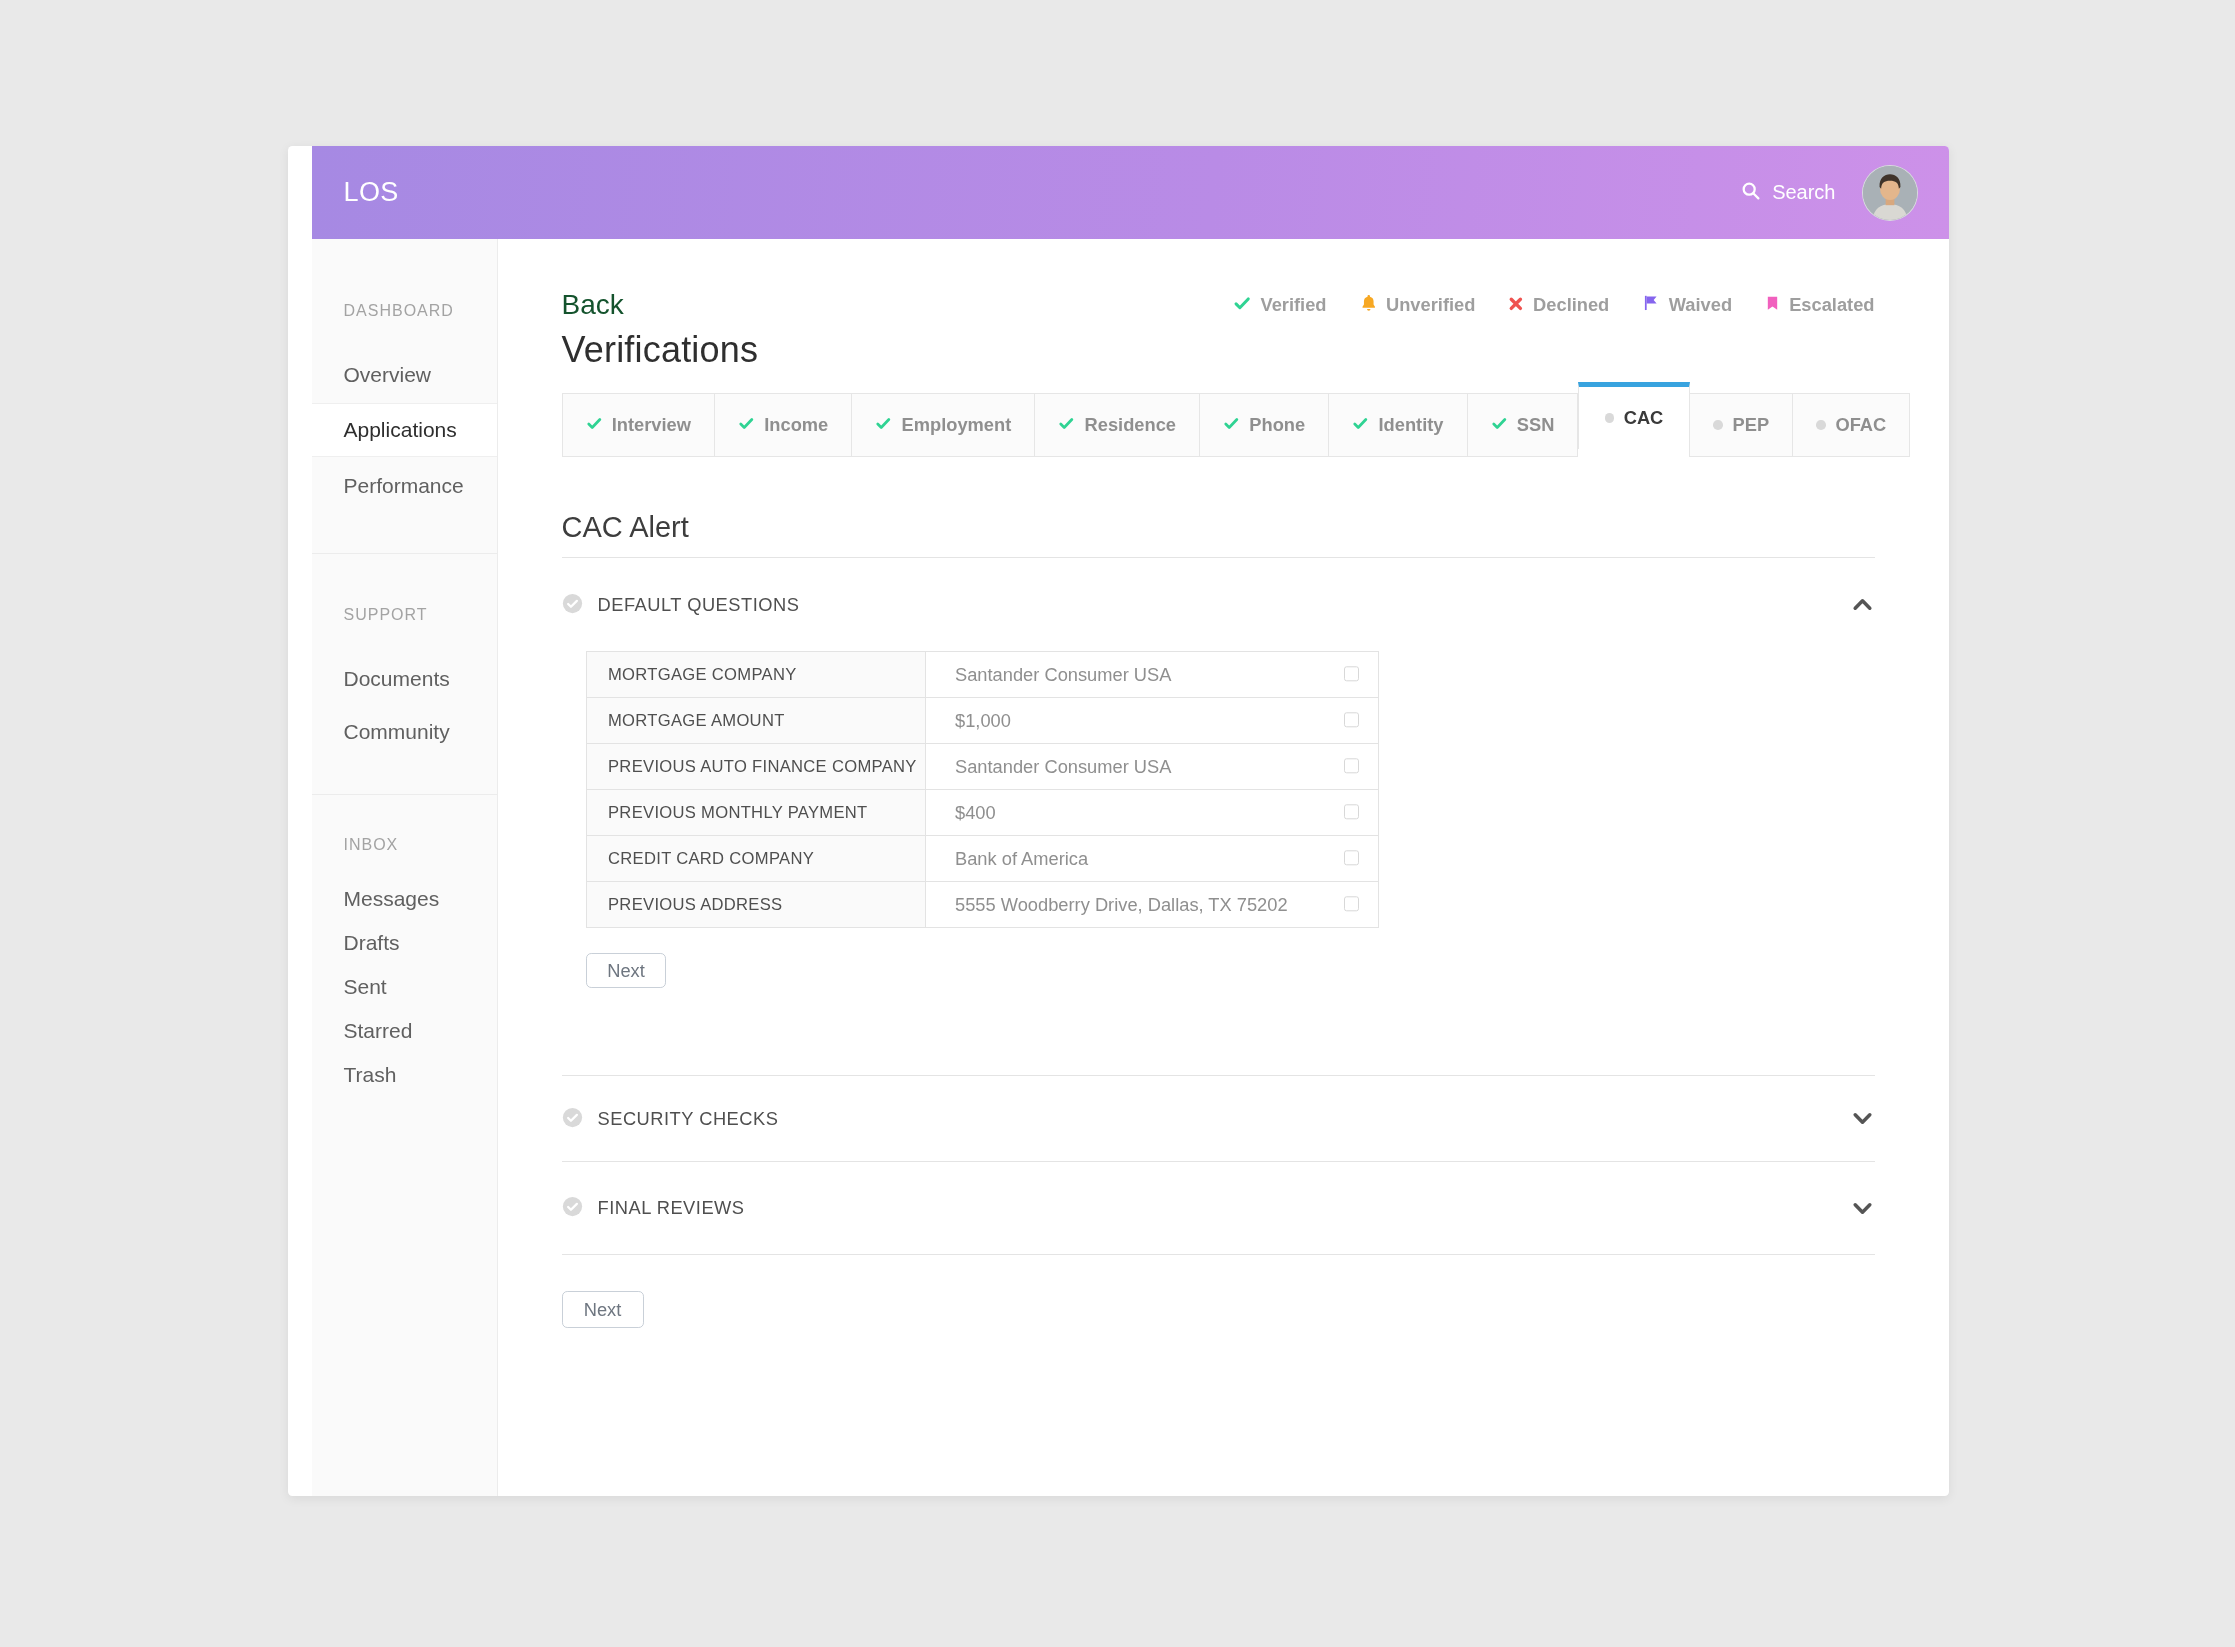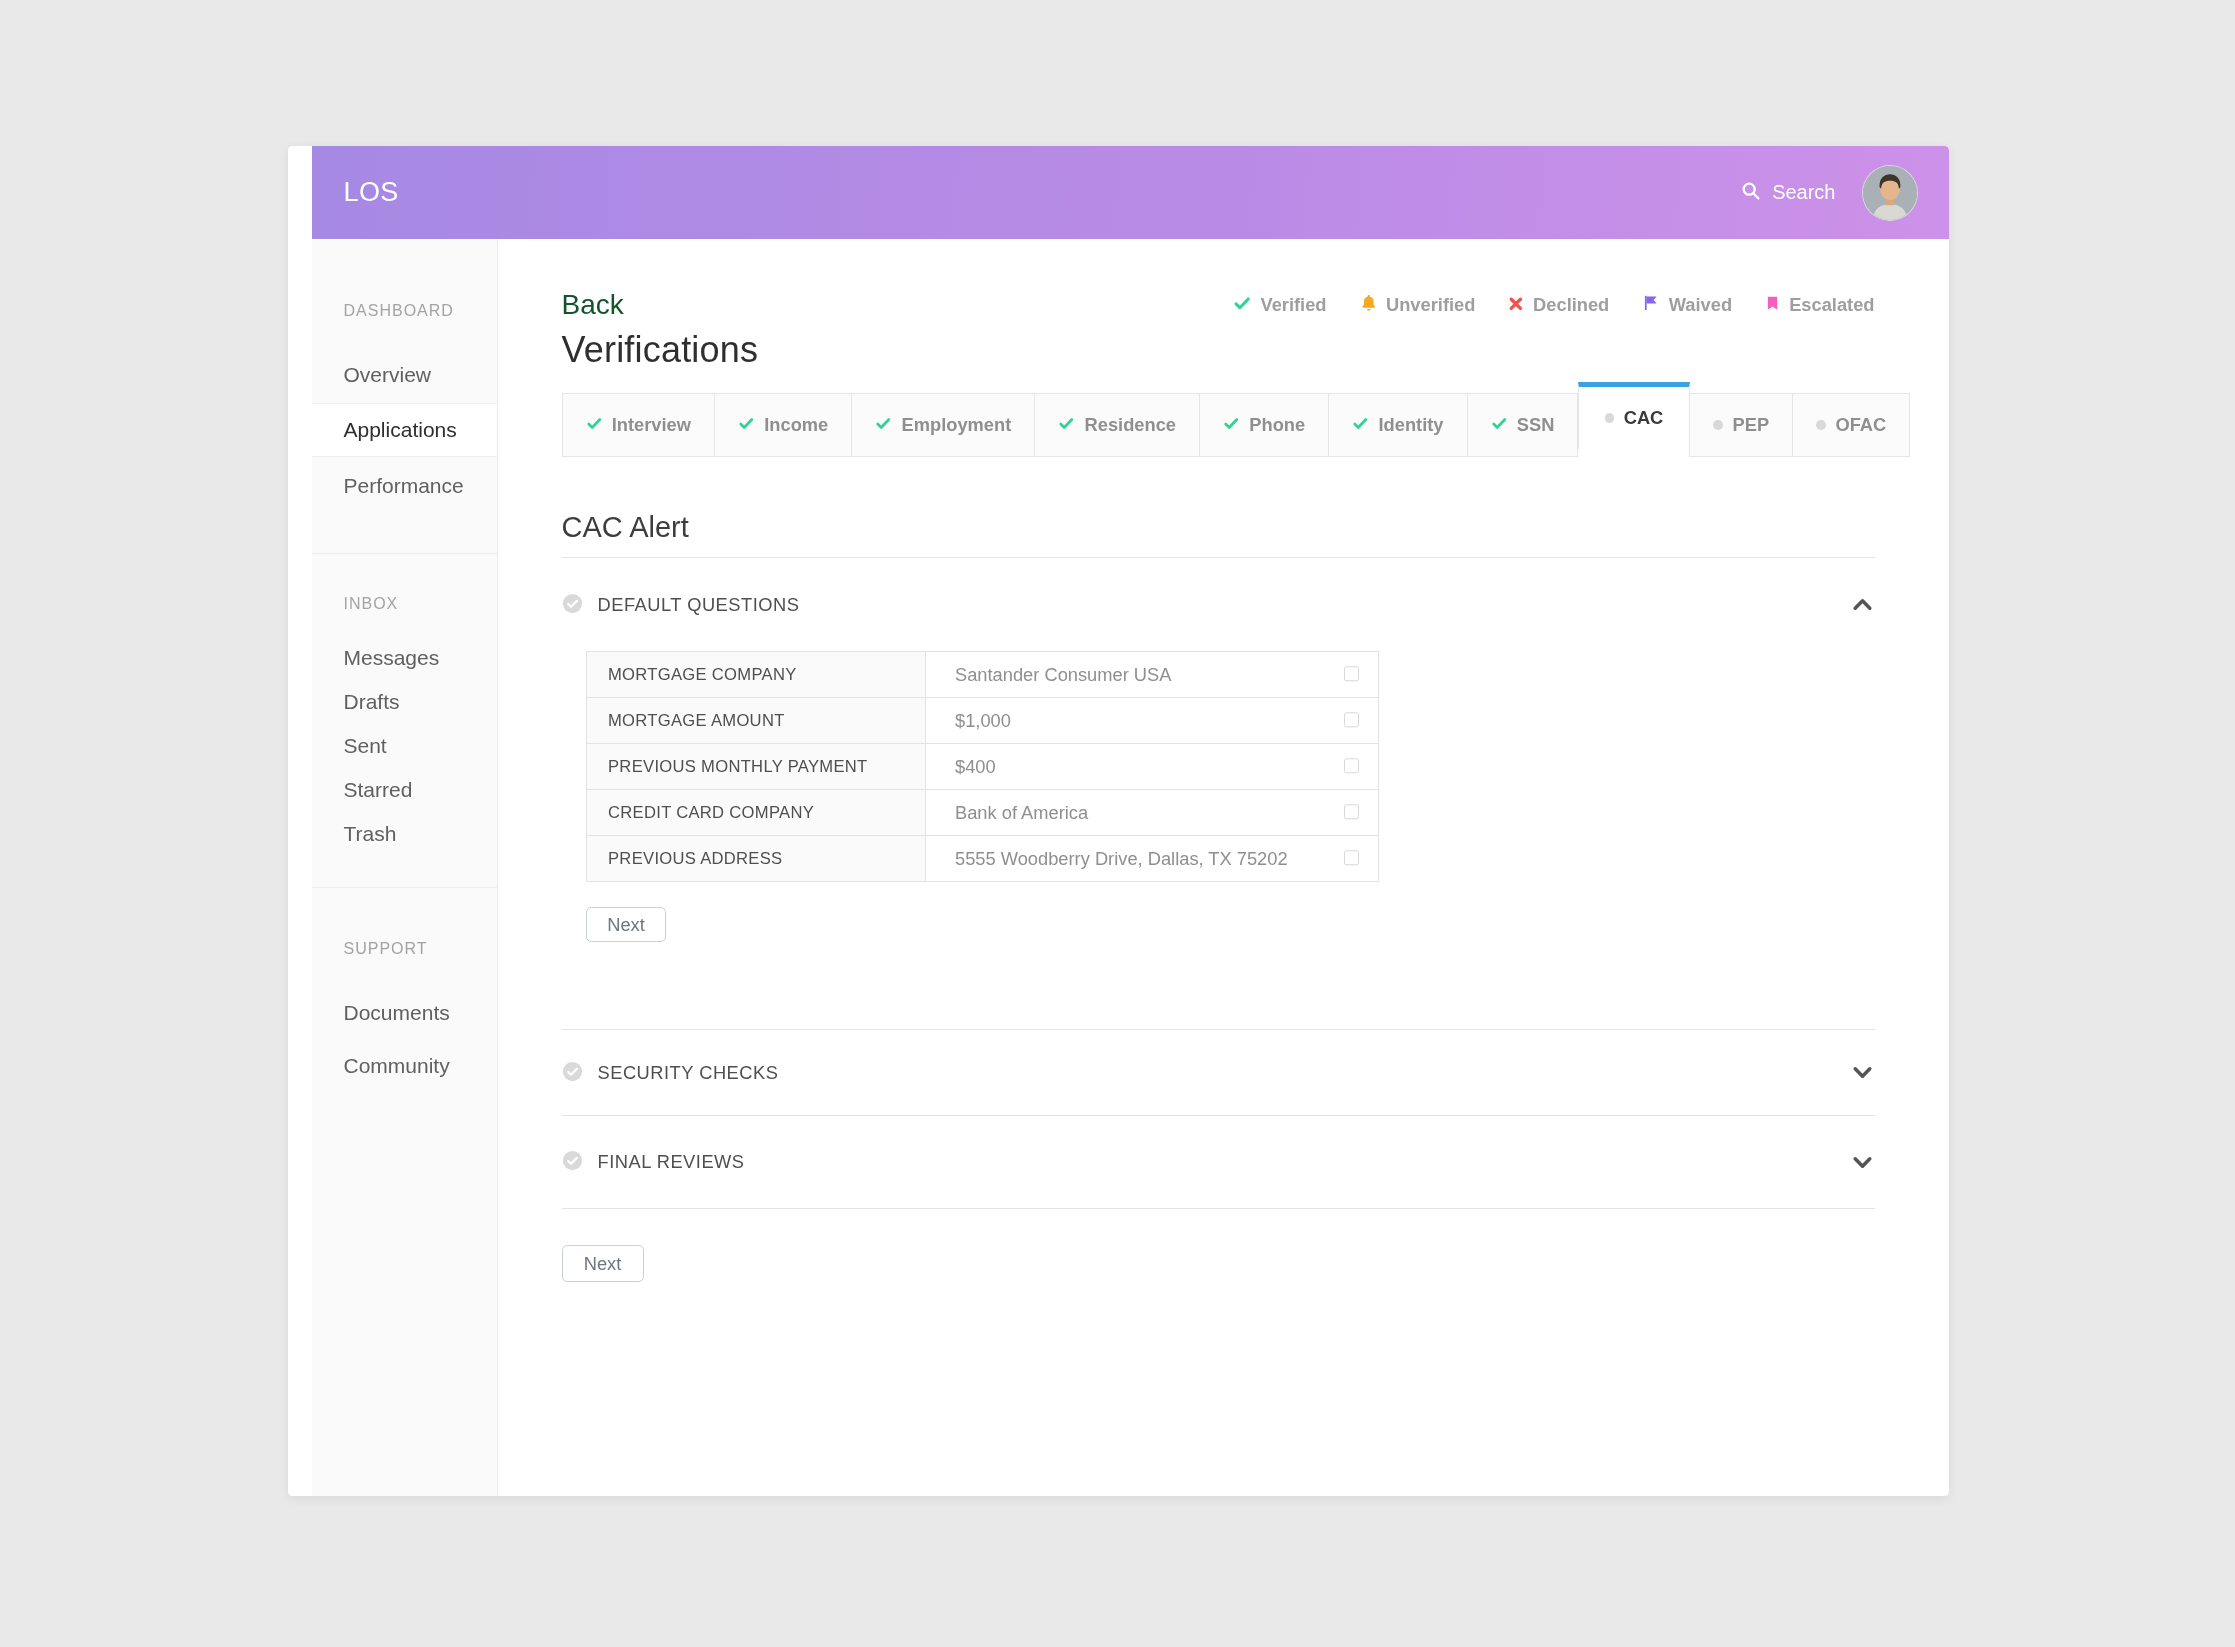--- a/index.html
+++ b/index.html
@@ -153,33 +153,33 @@
 
   <div class="app-body">
 
     <nav class="sidebar">
       <div class="nav-section">
         <div class="nav-label">DASHBOARD</div>
         <div class="nav-item">Overview</div>
         <div class="nav-item active">Applications</div>
         <div class="nav-item">Performance</div>
       </div>
+      <div class="nav-section support">
+        <div class="nav-label">SUPPORT</div>
+        <div class="nav-item">Documents</div>
+        <div class="nav-item">Community</div>
+      </div>
       <div class="nav-section inbox">
         <div class="nav-label">INBOX</div>
         <div class="nav-item">Messages</div>
         <div class="nav-item">Drafts</div>
         <div class="nav-item">Sent</div>
         <div class="nav-item">Starred</div>
         <div class="nav-item">Trash</div>
       </div>
-      <div class="nav-section support">
-        <div class="nav-label">SUPPORT</div>
-        <div class="nav-item">Documents</div>
-        <div class="nav-item">Community</div>
-      </div>
     </nav>
 
     <main class="main">
 
       <div class="topbar">
         <a class="back">Back</a>
         <div class="legend">
           <div class="legend-item">
             <span>
               <svg viewBox="0 0 24 24" width="18.3" height="18.3">
@@ -306,20 +306,24 @@
         <tbody>
             <tr>
           <td class="label-cell">MORTGAGE COMPANY</td>
           <td class="value-cell"><span>Santander Consumer USA</span><input type="checkbox" style=""></td>
         </tr>
         <tr>
           <td class="label-cell">MORTGAGE AMOUNT</td>
           <td class="value-cell"><span>$1,000</span><input type="checkbox" style=""></td>
         </tr>
         <tr>
+          <td class="label-cell">PREVIOUS AUTO FINANCE COMPANY</td>
+          <td class="value-cell"><span>Santander Consumer USA</span><input type="checkbox" style=""></td>
+        </tr>
+        <tr>
           <td class="label-cell">PREVIOUS MONTHLY PAYMENT</td>
           <td class="value-cell"><span>$400</span><input type="checkbox" style=""></td>
         </tr>
         <tr>
           <td class="label-cell">CREDIT CARD COMPANY</td>
           <td class="value-cell"><span>Bank of America</span><input type="checkbox" style=""></td>
         </tr>
         <tr>
           <td class="label-cell">PREVIOUS ADDRESS</td>
           <td class="value-cell"><span>5555 Woodberry Drive, Dallas, TX 75202</span><input type="checkbox" style=""></td>

